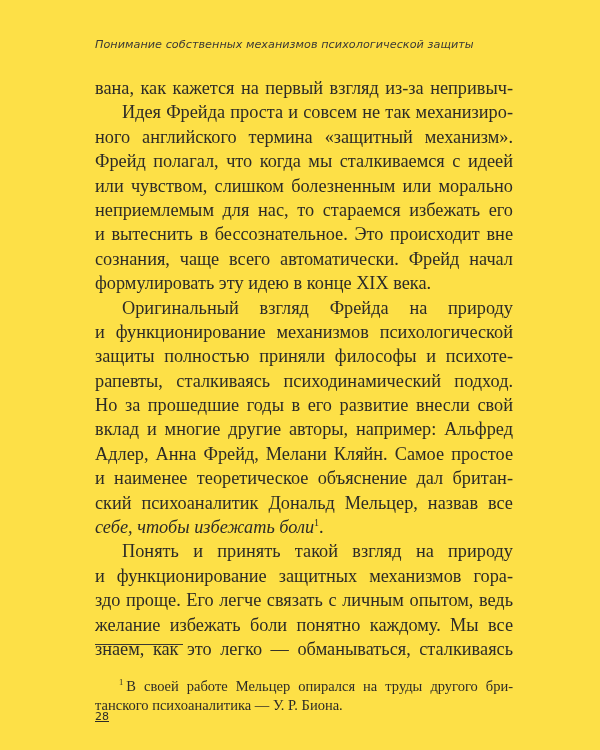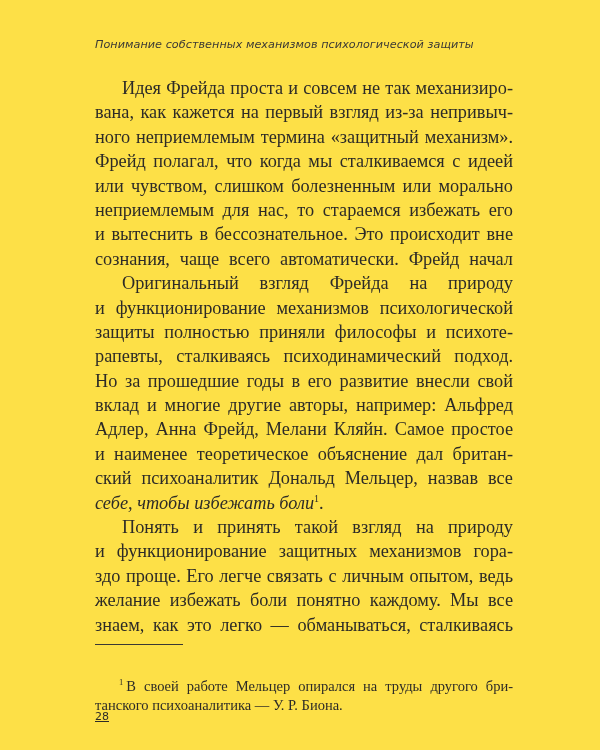--- a/index.html
+++ b/index.html
@@ -45,28 +45,29 @@
 </head>
 <body>
 
 <div class="page">
 
   <div class="running-header">Понимание собственных механизмов психологической защиты</div>
 
   <div class="body-text">
 
     <div>
+      <span class="line">вана, как кажется на первый взгляд из-за непривыч-</span>
       <span class="line indent">Идея Фрейда проста и совсем не так механизиро-</span>
-      <span class="line">вана, как кажется на первый взгляд из-за непривыч-</span>
-      <span class="line">ного неприемлемым термина «защитный механизм».</span>
+      <span class="line">ного английского термина «защитный механизм».</span>
       <span class="line">Фрейд полагал, что когда мы сталкиваемся с идеей</span>
       <span class="line">или чувством, слишком болезненным или морально</span>
       <span class="line">неприемлемым для нас, то стараемся избежать его</span>
       <span class="line">и вытеснить в бессознательное. Это происходит вне</span>
       <span class="line">сознания, чаще всего автоматически. Фрейд начал</span>
+      <span class="line last">формулировать эту идею в конце XIX века.</span>
     </div>
 
     <div>
       <span class="line indent">Оригинальный взгляд Фрейда на природу</span>
       <span class="line">и функционирование механизмов психологической</span>
       <span class="line">защиты полностью приняли философы и психоте-</span>
       <span class="line">рапевты, сталкиваясь психодинамический подход.</span>
       <span class="line">Но за прошедшие годы в его развитие внесли свой</span>
       <span class="line">вклад и многие другие авторы, например: Альфред</span>
       <span class="line">Адлер, Анна Фрейд, Мелани Кляйн. Самое простое</span>

